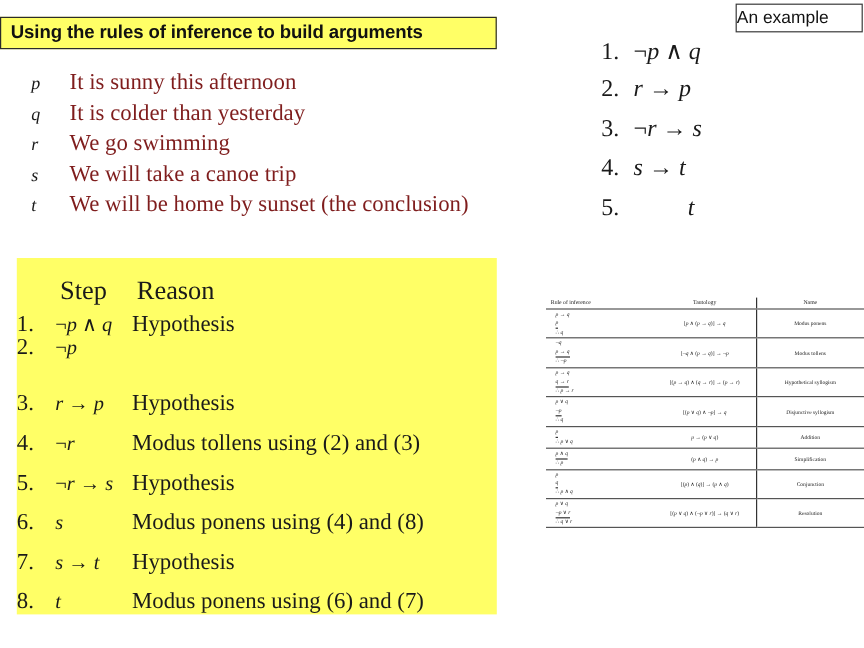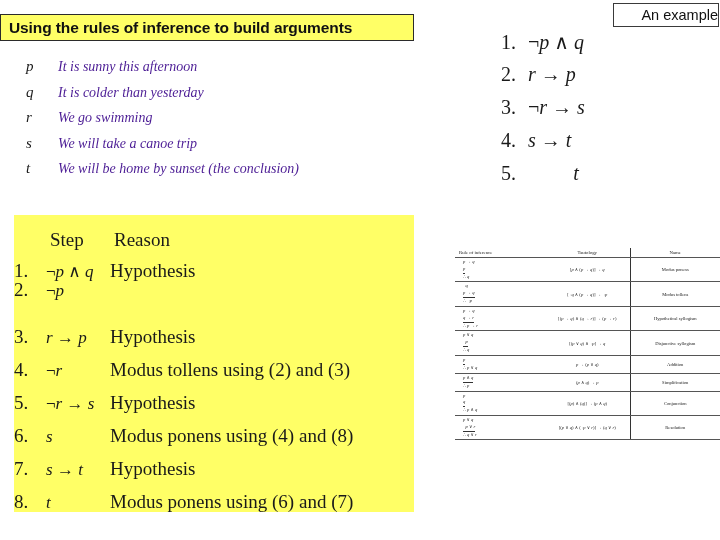--- a/index.html
+++ b/index.html
@@ -23,40 +23,40 @@
   #title-banner .txt{
     font-family:"Liberation Sans", sans-serif;
     font-size:15.5px;font-weight:bold;color:#111;
     padding-left:8px;letter-spacing:-0.1px;white-space:nowrap;
   }
 
   
   #example-box{
     position:absolute;left:613px;top:3px;width:106px;height:24px;
     background:#ffffff;border:1px solid #3a3a3a;box-sizing:border-box;
-    display:flex;align-items:center;justify-content:flex-end;
+    display:flex;align-items:center;justify-content:flex-start;
   }
   #example-box .txt{
     font-family:"Liberation Sans", sans-serif;
     font-size:14.5px;color:#111;white-space:nowrap;
   }
 
   
   #prop-list{
     position:absolute;left:14px;top:58px;width:400px;
   }
   .prop-row{
     display:flex;align-items:baseline;height:25.5px;
   }
   .prop-sym{
     width:32px;text-align:left;padding-left:12px;
     font-style:italic;font-size:15px;color:#1a1a1a;
   }
   .prop-txt{
-    font-size:14px;color:#4c1d95;white-space:nowrap;font-style:italic;
+    font-size:19px;color:#7f1d1d;white-space:nowrap;
   }
 
   
   #premises{
     position:absolute;left:470px;top:30px;width:180px;
   }
   .prem-row{
     display:flex;align-items:baseline;height:33px;
   }
   .prem-num{
@@ -84,21 +84,21 @@
   .pf-step{
     width:64px;font-style:italic;font-size:17px;color:#1a1a1a;
     white-space:nowrap;
   }
   .pf-step .op{font-style:normal;}
   .pf-reason{
     font-size:19px;color:#1a1a1a;white-space:nowrap;margin-top:14px;
   }
   .proof-head .pf-step,
   .proof-head .pf-reason{
-    font-style:normal;font-size:19px;
+    font-style:normal;font-size:22px;
   }
   .proof-head .pf-step{padding-left:4px;}
 
   
   #rules-table{
     position:absolute;left:455px;top:248px;width:265px;
     border-collapse:collapse;
     font-size:4.6px;color:#1a1a1a;
     table-layout:fixed;
   }

